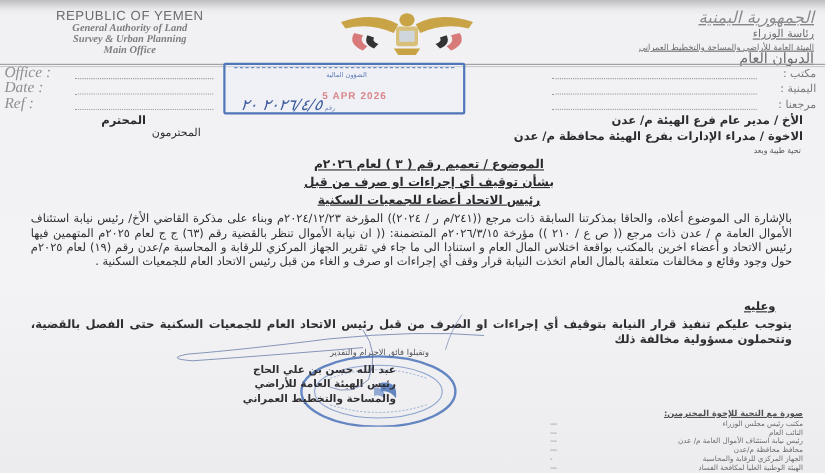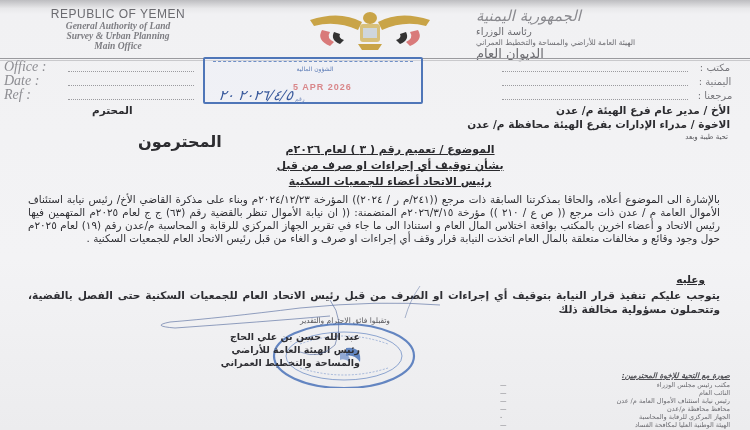--- a/index.html
+++ b/index.html
@@ -11,39 +11,39 @@
   }
   .topshade { position:absolute; left:0; top:0; width:750px; height:8px; background:linear-gradient(180deg,#bdbdc0,#e6e6e8); }
 
   
   .en-head { position:absolute; left:18px; top:8px; width:200px; text-align:center; color:#6b6b70; }
   .en-head .l1 { font-family:"Liberation Sans", sans-serif; font-size:12px; letter-spacing:0.5px; line-height:13px; }
   .en-head .l2 { font-family:"Liberation Sans", sans-serif; font-size:13px; line-height:13px; letter-spacing:0.4px; }
   .en-head .l3 { font-family:"Liberation Serif", serif; font-style:italic; font-weight:bold; font-size:9.5px; line-height:10px; color:#7d7d82; }
 
   
-  .ar-head { position:absolute; right:24px; top:6px; width:250px; text-align:left; direction:rtl; color:#6b6b70; }
+  .ar-head { position:absolute; right:10px; top:6px; width:250px; text-align:right; direction:rtl; color:#6b6b70;text-decoration:underline; }
   .ar-head .a1 { font-family:"DejaVu Serif", serif; font-size:15px; font-style:italic; line-height:20px; color:#8a8a8f; }
   .ar-head .a2 { font-size:10px; line-height:12px; letter-spacing:2px; }
   .ar-head .a3 { font-size:7.5px; line-height:10px; white-space:nowrap; }
   .ar-head .a4 { font-size:13px; line-height:12px; }
 
   .head-rule { position:absolute; left:0; top:58px; width:750px; height:1px; background:#9a9a9e; }
   .head-rule2 { position:absolute; left:0; top:60px; width:750px; height:1px; background:#c9c9cc; }
 
   
   .emblem { position:absolute; left:300px; top:8px; width:140px; height:44px; }
 
   
   .en-fields { position:absolute; left:4px; top:60px; width:190px; }
   .en-field { display:flex; align-items:flex-end; height:14px; }
   .en-field .lab { font-family:"Liberation Serif", serif; font-style:italic; font-size:14px; color:#8d8d92; width:64px; line-height:14px; }
   .en-field .dots { flex:1; border-bottom:1px dotted #9a9a9e; height:8px; margin-bottom:2px; }
 
-  .ar-fields { position:absolute; right:8px; top:60px; width:240px; direction:rtl;text-align:center; }
+  .ar-fields { position:absolute; right:8px; top:60px; width:240px; direction:rtl; }
   .ar-field { display:flex; align-items:flex-end; height:14px; }
   .ar-field .lab { font-size:10px; color:#77777c; width:54px; line-height:13px; }
   .ar-field .dots { flex:1; border-bottom:1px dotted #9a9a9e; height:8px; margin-bottom:2px; }
 
   
   .receipt { position:absolute; left:203px; top:57px; width:220px; height:47px; border:2px solid #4f76b8; border-radius:2px; background:rgba(235,240,250,0.25); }
   .receipt .r1 { position:absolute; left:8px; top:2px; width:200px; height:4px; border-top:1px dashed #6f8fc7; }
   .receipt .r2 { position:absolute; left:60px; top:6px; width:100px; text-align:center; font-size:6px; color:#5b7ab5; direction:rtl; line-height:7px; }
   .receipt .date { position:absolute; left:88px; top:23px; font-family:"Liberation Sans", sans-serif; font-size:9px; font-weight:bold; letter-spacing:1px; color:#d9878a; }
   .receipt .hw { position:absolute; left:14px; top:28px; font-family:"DejaVu Serif", serif; font-style:italic; font-size:14px; color:#3a5a9c; transform:skewX(-10deg); letter-spacing:-1px; }
@@ -59,21 +59,21 @@
   .para p { margin:0; }
   .bold-para { font-weight:bold; }
   .wa { position:absolute; right:45px; top:273px; font-size:10.5px; font-weight:bold; text-decoration:underline; }
   .closing { position:absolute; left:300px; top:316px; font-size:7.5px; color:#55555a; }
 
   .sign { position:absolute; left:150px; top:330px; width:210px; font-size:9.5px; font-weight:bold; line-height:13px; color:#2e2e33; }
 
   .seal { position:absolute; left:270px; top:318px; width:148px; height:70px; }
 
   .cc { position:absolute; right:20px; top:372px; width:230px; font-size:6.5px; line-height:8px; color:#6b6b70; }
-  .cc .title { font-size:7.5px; font-weight:bold; text-decoration:underline; margin-bottom:1px; color:#4e4e53;font-style:italic; }
+  .cc .title { font-size:7.5px; font-weight:bold; text-decoration:underline; margin-bottom:1px; color:#4e4e53; }
   .cc .row { display:flex; justify-content:space-between; }
   .cc .row .dash { color:#7a7a7f; width:30px; text-align:left; }
 
   .pen-curve { position:absolute; left:0; top:0; width:750px; height:430px; pointer-events:none; }
 </style>
 </head>
 <body>
 
 <div class="page">
   <div class="topshade"></div>
@@ -146,21 +146,21 @@
     <div class="hw2">رقم</div>
   </div>
 
   <div class="addr rtl" style="top:104px;">
     <span>الأخ / مدير عام فرع الهيئة م/ عدن</span>
   </div>
   <div class="rtl" style="position:absolute; left:92px; top:104px; font-size:10.5px; font-weight:bold; color:#2c2c30;">المحترم</div>
   <div class="addr rtl" style="top:118px;">
     <span>الاخوة / مدراء الإدارات بفرع الهيئة محافظة م/ عدن</span>
   </div>
-  <div class="rtl" style="position:absolute; left:138px; top:132px; font-size:16px; font-weight:bold; color:#2c2c30;">المحترمون</div>
+  <div class="rtl" style="position:absolute; left:138px; top:116px; font-size:10px; font-weight:normal; color:#2c2c30;">المحترمون</div>
 
   <div class="greet rtl">تحية طيبة وبعد</div>
 
   <div class="subj rtl" style="top:143px; text-align:center;">الموضوع / تعميم رقم ( ٣ ) لعام ٢٠٢٦م</div>
   <div class="subj rtl" style="top:159px; text-align:center;">بشأن توقيف أي إجراءات او صرف من قبل</div>
   <div class="subj rtl" style="top:175px; text-align:center;">رئيس الاتحاد أعضاء للجمعيات السكنية</div>
 
   <div class="para rtl" style="top:193px;">
     <p>بالإشارة الى الموضوع أعلاه، والحاقا بمذكرتنا السابقة ذات مرجع ((٢٤١/م ر / ٢٠٢٤)) المؤرخة ٢٠٢٤/١٢/٢٣م وبناء على مذكرة القاضي الأخ/ رئيس نيابة استئناف الأموال العامة م / عدن ذات مرجع (( ص ع / ٢١٠ )) مؤرخة ٢٠٢٦/٣/١٥م المتضمنة: (( ان نيابة الأموال تنظر بالقضية رقم (٦٣) ج ج لعام ٢٠٢٥م المتهمين فيها رئيس الاتحاد و أعضاء اخرين بالمكتب بواقعة اختلاس المال العام و استنادا الى ما جاء في تقرير الجهاز المركزي للرقابة و المحاسبة م/عدن رقم (١٩) لعام ٢٠٢٥م حول وجود وقائع و مخالفات متعلقة بالمال العام اتخذت النيابة قرار وقف أي إجراءات او صرف و الغاء من قبل رئيس الاتحاد العام للجمعيات السكنية .</p>
   </div>

